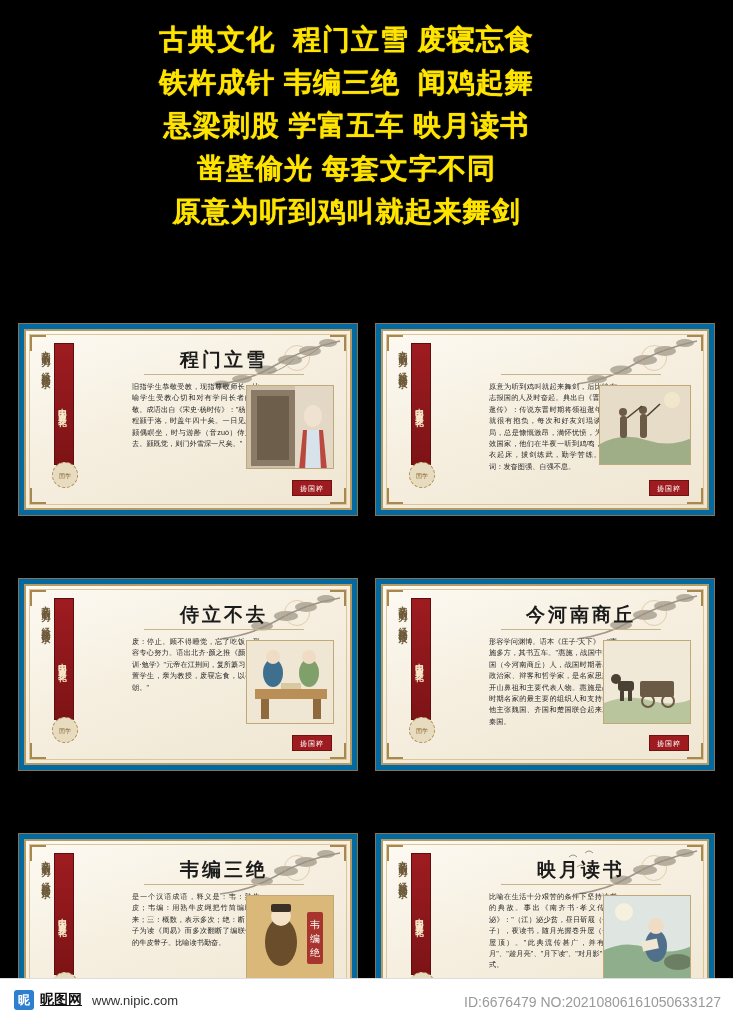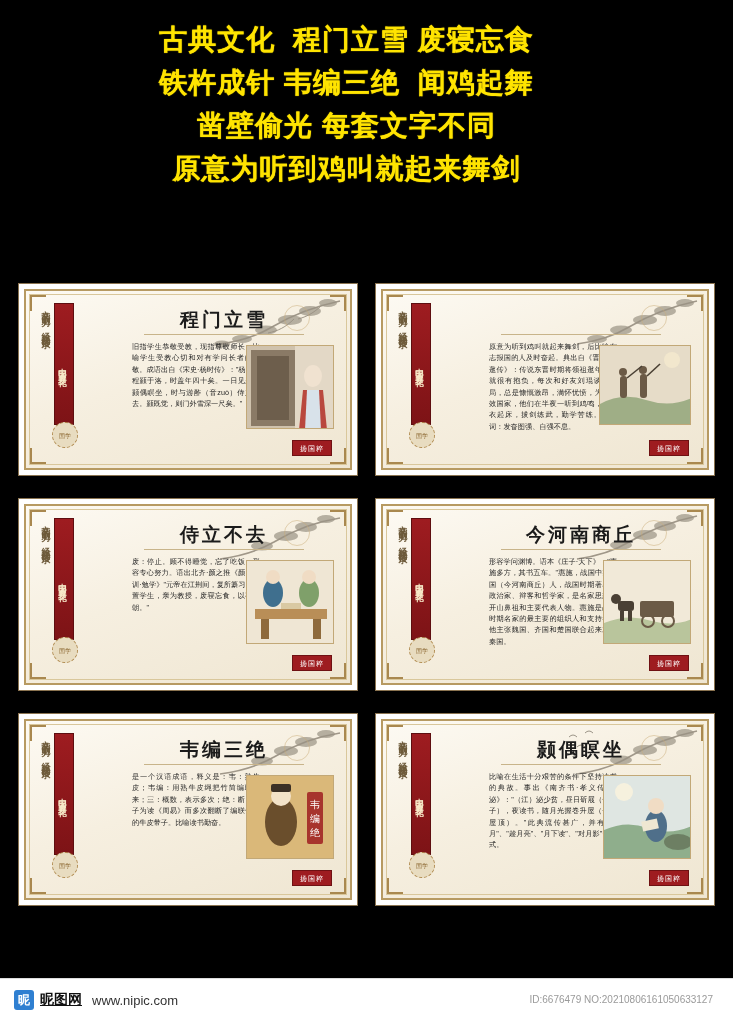--- a/index.html
+++ b/index.html
@@ -37,23 +37,24 @@
   .grid {
     position: absolute;
     left: 18px; top: 283px;
     width: 697px;
   }
   .row { display: flex; justify-content: space-between; margin-bottom: 22px; }
 
   .poster {
     width: 340px; height: 193px;
     position: relative;
-    background: #ffffff;
+    background: #0369a1;
     border: 1px solid #8a7350;
     overflow: hidden;
+    margin-top: 40px;
   }
   
   .poster-frame {
     position: absolute;
     left: 5px; top: 5px; right: 5px; bottom: 5px;
     border: 2px solid #b79a62;
     background: linear-gradient(160deg,#fdfaf3 0%,#f6efe0 45%,#efe6d2 100%);
   }
   .poster-frame:after {
     content: "";
@@ -208,34 +209,35 @@
     width: 20px; height: 20px;
     background: #2f7fd1;
     border-radius: 3px;
     color: #fff; font-size: 12px; line-height: 20px; text-align: center;
     font-weight: bold;
   }
   .logo-text { font-size: 14px; color: #111; font-weight: bold; text-decoration: underline; }
   .logo-url { font-size: 13px; color: #333; margin-left: 4px; text-align: right; }
   .footer-id {
     position: absolute;
-    right: 20px; top: 15px;
-    font-size: 10px;
+    right: 12px; top: 15px;
+    font-size: 14px;
     color: #9a9a9a;
     text-align: right;
   }
 </style>
 </head>
 <body>
 
 <div id="page">
 
   <div class="headline">
     <div class="headline-line">古典文化  程门立雪 废寝忘食</div>
     <div class="headline-line">铁杵成针 韦编三绝  闻鸡起舞</div>
+    <div class="headline-line">悬梁刺股 学富五车 映月读书</div>
     <div class="headline-line">凿壁偷光 每套文字不同</div>
     <div class="headline-line">原意为听到鸡叫就起来舞剑</div>
   </div>
 
   <div class="grid">
 
     <div class="row">
 
       <div class="poster">
         <div class="poster-frame">
@@ -511,21 +513,21 @@
             </g>
           </svg>
           <span class="sun"></span>
 
           <div class="vband">
             <div class="v-text">文学的魅力 经典的传承</div>
             <div class="redstrip">中国古典文化</div>
           </div>
           <div class="seal-round">国学</div>
 
-          <div class="p-title">颢偶瞑坐</div>
+          <div class="p-title">映月读书</div>
           <div class="title-rule"></div>
           <div class="p-body">比喻在生活十分艰苦的条件下坚持读书的典故。事出《南齐书·孝义传·江泌》："（江）泌少贫，昼日斫屐（做鞋子），夜读书，随月光握巻升屋（登上屋顶）。"此典流传甚广，并有"映月"、"趁月亮"、"月下读"、"对月影"等形式。</div>
 
           <div class="p-illus">
             <svg viewBox="0 0 88 84" width="88" height="84">
               <rect width="88" height="84" fill="#dfe6e2"></rect>
               <path d="M0 54 Q22 44 44 52 Q66 60 88 50 L88 84 L0 84 Z" fill="#8fae8c"></path>
               <circle cx="20" cy="16" r="9" fill="#f6f1de"></circle>
               <g fill="#4f6f8a">
                 <ellipse cx="52" cy="50" rx="11" ry="16"></ellipse>

